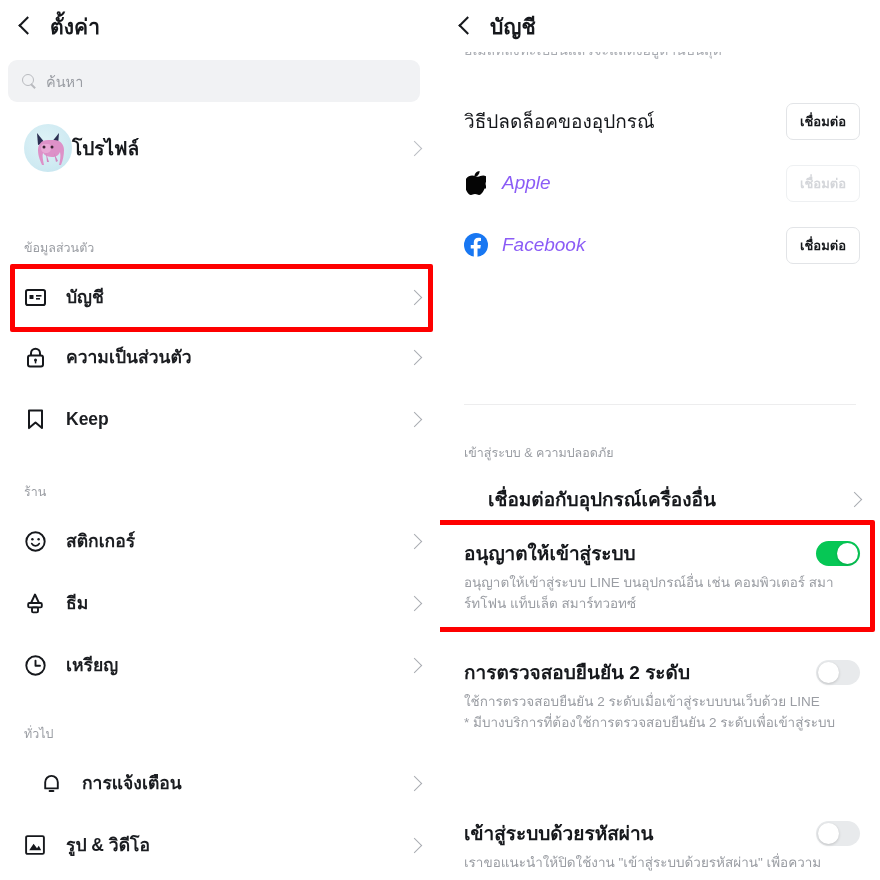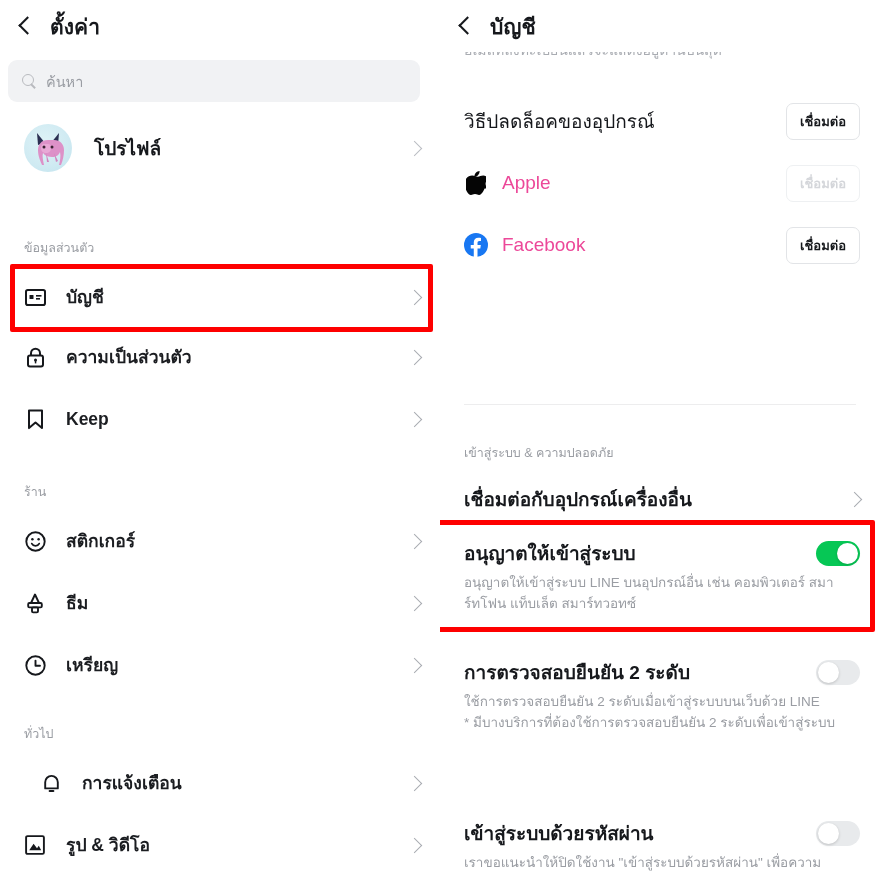--- a/index.html
+++ b/index.html
@@ -37,21 +37,21 @@
     content:""; position:absolute; left:0; top:0; width:10px; height:10px;
     border:1.7px solid #8a8d93; border-radius:50%;
   }
   .search-ico::after{
     content:""; position:absolute; left:9px; top:9.5px; width:6px; height:1.7px;
     background:#8a8d93; transform: rotate(45deg); transform-origin: left center;
   }
   .search-ph { font-size: 14.5px; color:#9a9da3; }
 
   
-  .profile-row { display:flex; align-items:center; padding: 22px 20px 0 24px; gap: 22px; }
+  .profile-row { display:flex; align-items:center; padding: 22px 20px 0 24px; }
   .avatar {
     width:48px; height:48px; border-radius:50%; flex:none; position:relative;
     background: radial-gradient(circle at 42% 38%, #dff3f7 0%, #cfeaf2 60%, #bfe2ee 100%);
     overflow:hidden;
   }
   .avatar svg { position:absolute; inset:0; width:100%; height:100%; }
   .profile-label { font-size: 19px; font-weight: 700; color:#16181c; flex:1; }
 
   
   .chev { width:11px; height:11px; border-right:1.8px solid #b9bcc2; border-top:1.8px solid #b9bcc2;
@@ -74,21 +74,21 @@
   .rrow { display:flex; align-items:center; padding: 0 20px 0 24px; gap:14px; }
   .rrow-title { font-size:19px; font-weight:700; color:#16181c; }
   .rrow-title-reg { font-size:19px; font-weight:400; color:#16181c; }
   .btn-connect {
     border:1px solid #e2e4e7; background:#fff; border-radius:7px;
     padding: 7px 13px; font-size:13px; font-weight:700; color:#16181c;
     font-family: inherit; cursor:pointer; white-space:nowrap;
   }
   .btn-connect.disabled { color:#d4d6da; border-color:#eef0f2; cursor:default; }
   .brand-ico { width:24px; height:24px; flex:none; display:flex; align-items:center; justify-content:center; }
-  .brand-name { font-size:19px; color:#ec4899; flex:1; }
+  .brand-name { font-size:19px; color:#8b5cf6; flex:1;font-style:italic; }
 
   .desc { font-size:13.5px; color:#9a9da3; line-height:1.55; padding: 5px 36px 0 24px; }
   .divider { height:1px; background:#ededee; margin: 0 24px; }
 
   .toggle { width:44px; height:25px; border-radius:13px; flex:none; position:relative; }
   .toggle .knob { position:absolute; top:2px; width:21px; height:21px; border-radius:50%;
                   background:#fff; box-shadow:0 1px 3px rgba(0,0,0,.18); }
   .toggle.on  { background:#06c755; }
   .toggle.on .knob  { right:2px; }
   .toggle.off { background:#e8eaec; }
@@ -273,21 +273,21 @@
       <span class="brand-name">Facebook</span>
       <button class="btn-connect">เชื่อมต่อ</button>
     </div>
 
 
     <div class="divider" style="position:absolute; top:404px; left:0; right:0;"></div>
 
     <div class="sec-label" style="position:absolute; top:443px;">เข้าสู่ระบบ &amp; ความปลอดภัย</div>
 
     <div class="rrow" style="position:absolute; top:482px; left:0; right:0; height:34px;">
-      <div class="rrow-title" style="flex:1;">เชื่อมต่อกับอุปกรณ์เครื่องอื่น</div>
+      <div class="rrow-title" style="flex:1;margin-left:24px;">เชื่อมต่อกับอุปกรณ์เครื่องอื่น</div>
       <span class="chev chev-dark"></span>
     </div>
 
     <div style="position:absolute; top:538px; left:0; right:0;">
       <div class="rrow" style="height:30px;">
         <div class="rrow-title" style="flex:1;">อนุญาตให้เข้าสู่ระบบ</div>
         <span class="toggle on">
             <span class="knob"></span>
           </span>
       </div>

